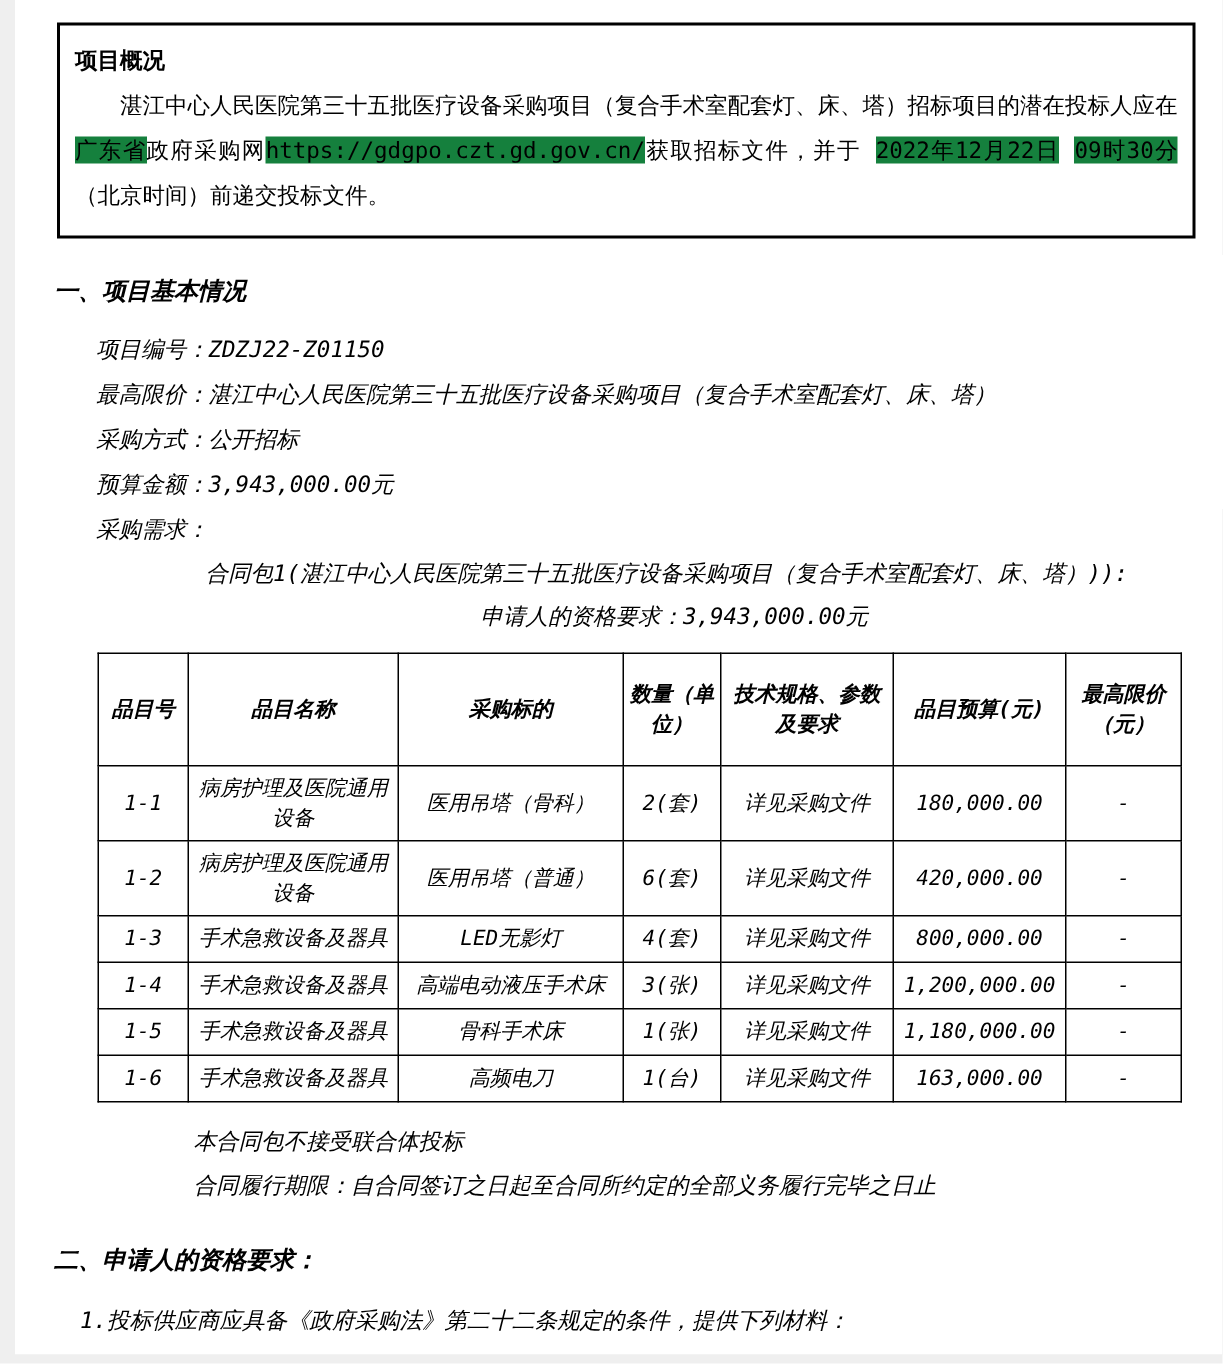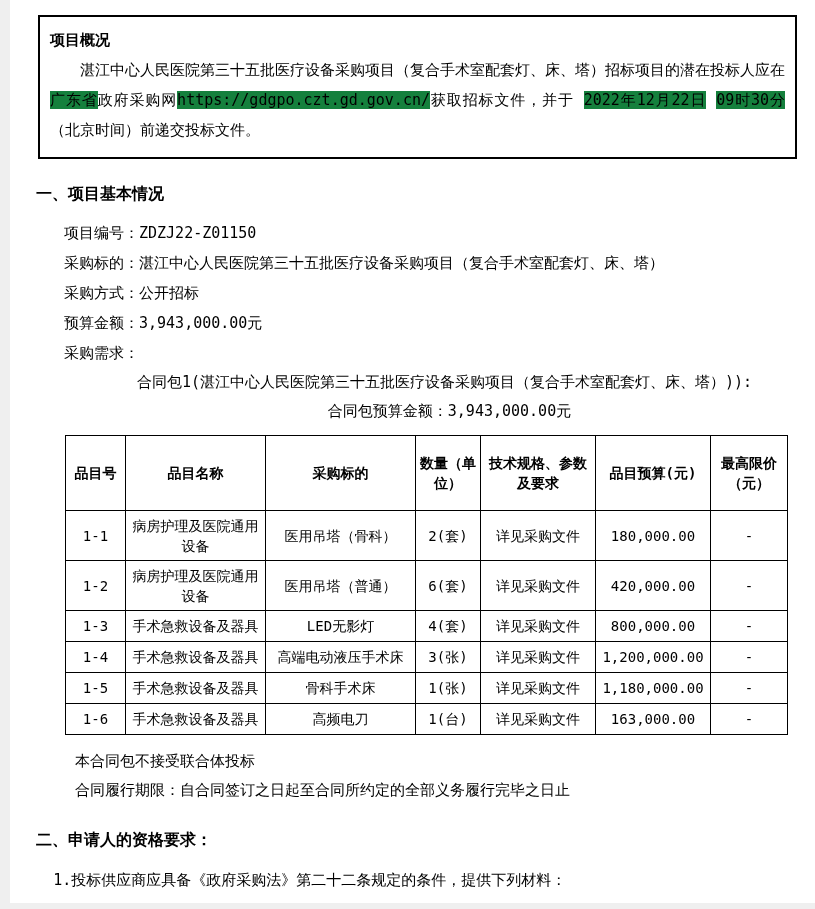--- a/index.html
+++ b/index.html
@@ -28,21 +28,21 @@
     font-size: 15px;
     line-height: 26px;
     margin-bottom: 2px;
   }
   .ov-para {
     text-indent: 2em;
     line-height: 30px;
     text-align: justify;
   }
   .hl { background: #15803d; }
-  .content { margin: 0 18px 0 26px; }
+  .content { margin: 0 18px 0 26px; font-style: italic; }
   .sec-heading {
     margin-top: 23px;
     font-size: 16px;
     font-weight: bold;
     line-height: 24px;
   }
   .fields { margin-left: 28px; margin-top: 12px; }
   .field-line { line-height: 30px; }
   .pkg-line { line-height: 29px; text-align: center; }
   .lvl2 { margin-left: 56px; }
@@ -61,21 +61,21 @@
     padding: 2px 4px;
     line-height: 20px;
     overflow: hidden;
   }
   table.items thead tr { height: 75px; }
   table.items th { font-weight: bold; }
   tr.row-tall { height: 50px; }
   tr.row-short { height: 31px; }
   td.money { text-align: right; padding-right: 12px; }
   td.dash  { text-align: right; padding-right: 14px; }
-  .notes { margin-left: 39px; margin-top: 12px; }
+  .notes { margin-left: 93px; margin-top: 12px; }
   .note-line { line-height: 29px; }
   .para {
     margin-top: 9px;
     line-height: 31px;
     text-indent: 1.15em;
     text-align: justify;
   }
   .para.first { margin-top: 13px; }
 </style>
 </head>
@@ -87,28 +87,28 @@
     <div class="ov-title">项目概况</div>
     <p class="ov-para" id="ov-para"><span>湛江中心人民医院第三十五批医疗设备采购项目（复合手术室配套灯、床、塔）招标项目的潜在投标人应在</span><span class="hl">广东省</span><span>政府采购网</span><span class="hl">https://gdgpo.czt.gd.gov.cn/</span><span>获取招标文件，并于 </span><span class="hl">2022年12月22日</span><span> </span><span class="hl">09时30分</span><span> （北京时间）前递交投标文件。</span></p>
   </div>
 
   <div class="content">
 
     <h2 class="sec-heading">一、项目基本情况</h2>
 
     <div class="fields" id="fields">
         <div class="field-line"><span>项目编号：</span><span>ZDZJ22-Z01150</span></div>
-        <div class="field-line"><span>采购标的：</span><span>湛江中心人民医院第三十五批医疗设备采购项目（复合手术室配套灯、床、塔）</span></div>
+        <div class="field-line"><span>最高限价：</span><span>湛江中心人民医院第三十五批医疗设备采购项目（复合手术室配套灯、床、塔）</span></div>
         <div class="field-line"><span>采购方式：</span><span>公开招标</span></div>
         <div class="field-line"><span>预算金额：</span><span>3,943,000.00元</span></div>
         <div class="field-line"><span>采购需求：</span><span></span></div>
       </div>
 
     <div class="pkg-line lvl2">合同包1(湛江中心人民医院第三十五批医疗设备采购项目（复合手术室配套灯、床、塔）)):</div>
-    <div class="pkg-line lvl3">合同包预算金额：3,943,000.00元</div>
+    <div class="pkg-line lvl3">申请人的资格要求：3,943,000.00元</div>
 
     <table class="items">
       <colgroup>
         <col style="width:60px">
           <col style="width:140px">
           <col style="width:150px">
         <col style="width:65px">
           <col style="width:115px">
           <col style="width:115px">
           <col style="width:77px">

